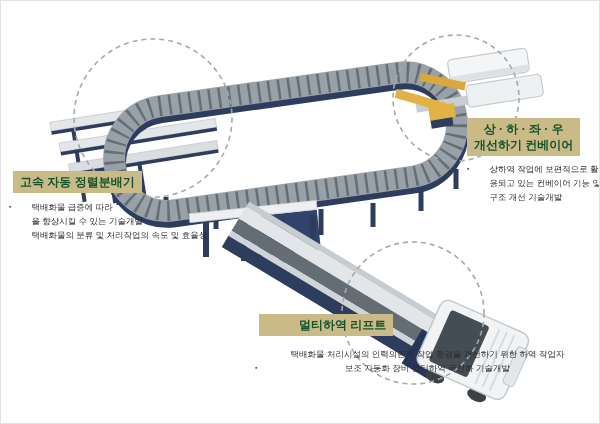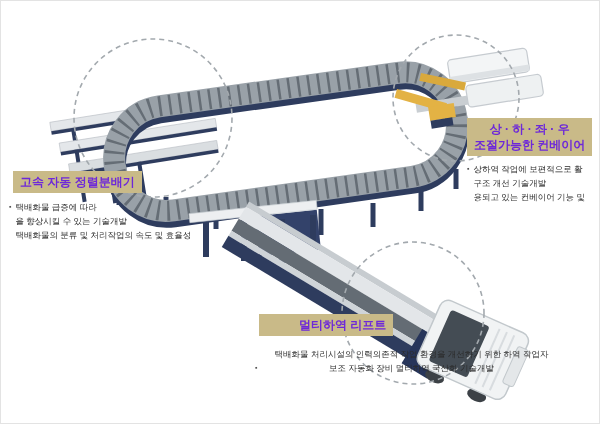--- a/index.html
+++ b/index.html
@@ -3,26 +3,26 @@
 <meta charset="utf-8">
 <style>
   html,body { margin:0; padding:0; background:#fff; }
   .stage {
     position:relative; width:600px; height:424px; background:#ffffff;
     overflow:hidden; font-family:"Liberation Sans","DejaVu Sans",sans-serif;
     border:1px solid #e3e3e3; box-sizing:border-box;
   }
   .stage svg { position:absolute; left:0; top:0; }
   .label-box {
-    position:absolute; background:#c9ba88; color:#6d28d9;
+    position:absolute; background:#c9ba88; color:#14532d;
     font-weight:700; font-size:12px; line-height:1.35;
     text-align:center; padding:3px 7px; white-space:nowrap;
   }
   .desc {
-    position:absolute; display:flex; gap:4px;
+    position:absolute; display:flex; gap:20px;
     color:#2b2b2b; font-size:8.5px; line-height:1.65;
   }
   .desc .bullet { font-size:7px; line-height:14px; color:#555; flex:0 0 auto; }
   .desc-line { white-space:nowrap; }
   .desc.centered .lines { width:300px; text-align:center; }
 </style>
 </head>
 <body>
 
 <div class="stage">
@@ -113,28 +113,28 @@
     <span class="bullet">▪</span>
     <div class="lines">
       <div class="desc-line">택배화물 급증에 따라</div>
       <div class="desc-line">을 향상시킬 수 있는 기술개발</div>
       <div class="desc-line">택배화물의 분류 및 처리작업의 속도 및 효율성</div>
     </div>
   </div>
 
   <div class="label-box" style="left:466px; top:117px;">
     <div>상 · 하 · 좌 · 우</div>
-    <div>조절가능한 컨베이어</div>
+    <div>개선하기 컨베이어</div>
   </div>
   <div class="desc" style="left:466px; top:161px;">
     <span class="bullet">▪</span>
     <div class="lines">
       <div class="desc-line">상하역 작업에 보편적으로 활</div>
+      <div class="desc-line">용되고 있는 컨베이어 기능 및</div>
       <div class="desc-line">구조 개선 기술개발</div>
-      <div class="desc-line">용되고 있는 컨베이어 기능 및</div>
     </div>
   </div>
 
   <div class="label-box" style="left:258px; top:313px;padding-left:40px;">
     <div>멀티하역 리프트</div>
   </div>
   <div class="desc centered" style="left:254px; top:346px;align-items:flex-end;">
     <span class="bullet">▪</span>
     <div class="lines">
       <div class="desc-line">택배화물 처리시설의 인력의존적 작업 환경을 개선하기 위한 하역 작업자</div>

